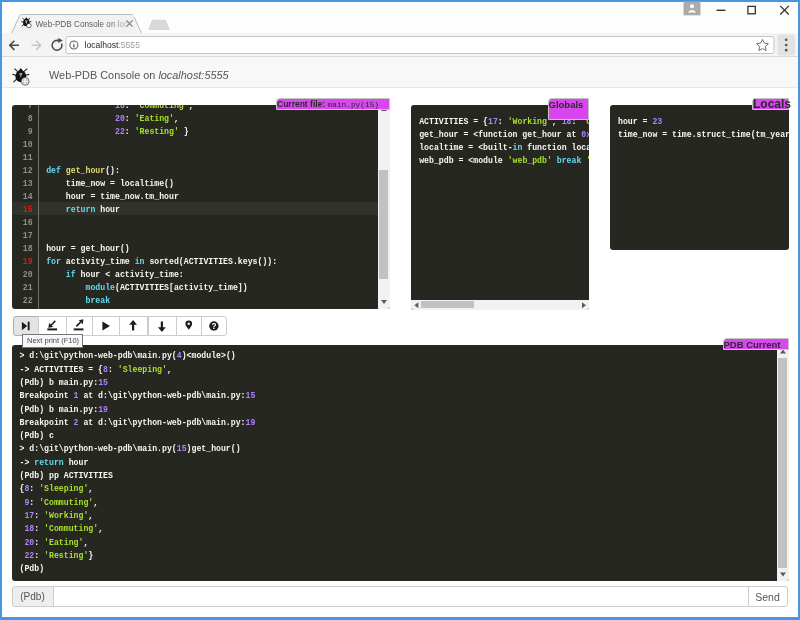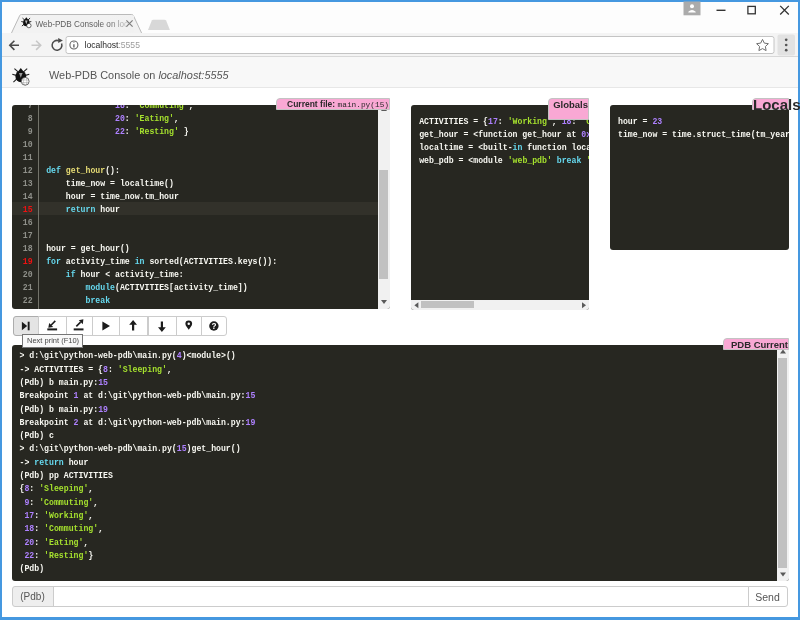--- a/index.html
+++ b/index.html
@@ -2,22 +2,22 @@
 <html><head>
 <meta charset="utf-8">
 <style>
 *{margin:0;padding:0;box-sizing:border-box}
 html,body{width:800px;height:620px;overflow:hidden}
 body{position:relative;font-family:"Liberation Sans",sans-serif;background:#fff}
 .abs{position:absolute}
 pre{font-family:"Liberation Mono",monospace;font-weight:bold}
 .w{color:#f8f8f2}.g{color:#a6e22e}.p{color:#ae81ff}.c{color:#66d9ef}.y{color:#e6db74}.r{color:#ee1111}
 .panel{position:absolute;background:#272721;border-radius:3px;overflow:hidden}
-.plabel{position:absolute;background:#f9a8d4;border:1px solid #c3c3c3;border-radius:4px 0 0 0;
-  font-size:10px;font-weight:bold;color:#2a2a2a;text-align:right;line-height:12px;z-index:5}
+.plabel{position:absolute;background:#d946ef;border:1px solid #c3c3c3;border-radius:4px 0 0 0;
+  font-size:10px;font-weight:bold;color:#2a2a2a;text-align:left;line-height:12px;z-index:5}
 .sbtrack{position:absolute;background:#f1f1f1}
 .sbthumb{position:absolute;background:#c1c1c1}
 .tbtn{position:absolute;background:#fff;border:1px solid #ccc;top:316.3px;height:20px}
 </style>
 </head>
 <body>
 
 <div class="abs" style="left:0;top:0;width:800px;height:1.5px;background:#4598e0"></div>
 <div class="abs" style="left:0;top:0;width:1.5px;height:620px;background:#4598e0"></div>
 <div class="abs" style="left:798px;top:0;width:2px;height:620px;background:#4598e0"></div>
@@ -166,21 +166,21 @@
 <div class="panel" style="left:610px;top:105px;width:178.7px;height:145px">
   <pre class="abs w" style="left:8px;top:9.8px;font-size:8.2px;line-height:13.15px">hour = <span class="p">23</span>
 time_now = time.struct_time(tm_year=, tm_mon=</pre>
   <div class="sbtrack" style="left:0;top:194.5px;width:178.7px;height:10.5px"></div>
   <div class="sbthumb" style="left:12.5px;top:196.3px;width:42.5px;height:7px"></div>
   <svg class="abs" style="left:0;top:194.5px" width="178.5" height="10.5" viewBox="0 0 178.5 10.5">
     <path d="M3.4,5.2 L7.4,8.2 L7.4,2.2 Z" fill="#5a5a5a"></path>
     <path d="M175,5.2 L171,8.2 L171,2.2 Z" fill="#5a5a5a"></path>
   </svg>
 </div>
-<div class="plabel" style="left:752px;top:98px;width:36.7px;height:12.3px;font-size:15px;line-height:11.6px">Locals</div>
+<div class="plabel" style="left:752px;top:98px;width:36.7px;height:12.3px;font-size:12px;line-height:11.6px">Locals</div>
 
 <div class="tbtn" style="left:12.75px;width:26.7px;background:#e4e4e4;border-color:#adadad;border-radius:3px 0 0 3px"></div>
 <div class="tbtn" style="left:38.4px;width:28.2px"></div>
 <div class="tbtn" style="left:65.6px;width:27.8px"></div>
 <div class="tbtn" style="left:92.4px;width:27.3px"></div>
 <div class="tbtn" style="left:118.75px;width:29.7px"></div>
 <div class="tbtn" style="left:147.5px;width:29.7px"></div>
 <div class="tbtn" style="left:176.25px;width:26px"></div>
 <div class="tbtn" style="left:201.25px;width:26.2px;border-radius:0 3px 3px 0"></div>
 <svg class="abs" style="left:0;top:316px" width="240" height="21" viewBox="0 0 240 21">

